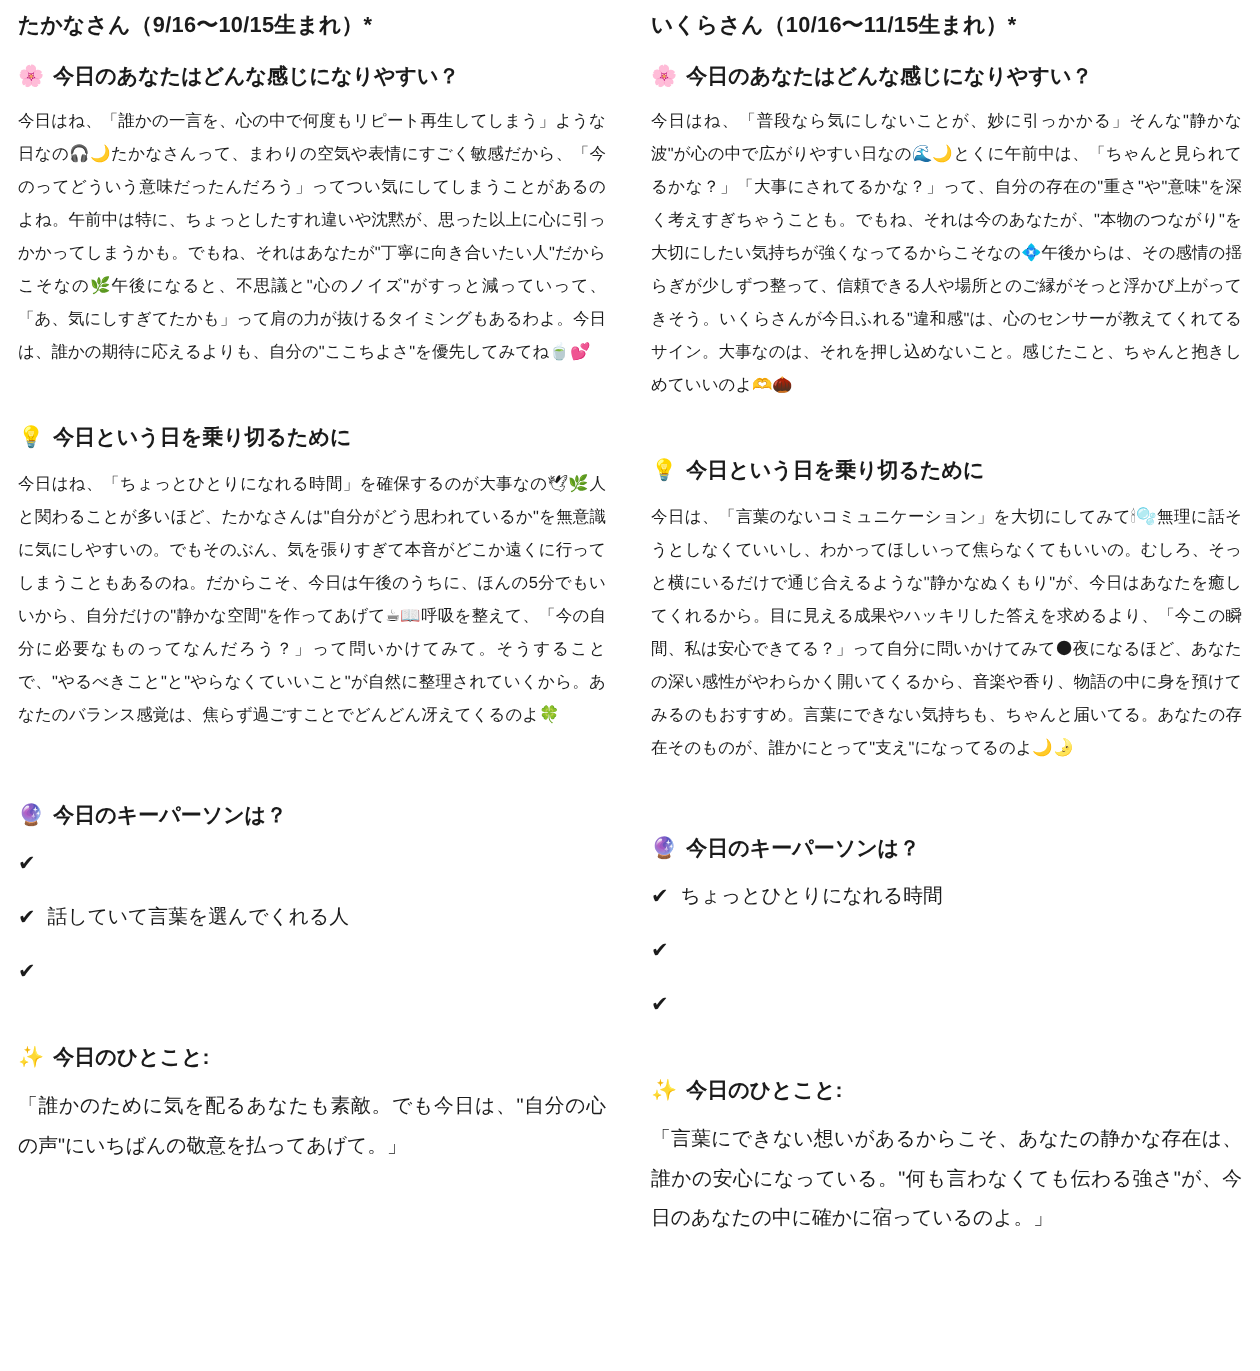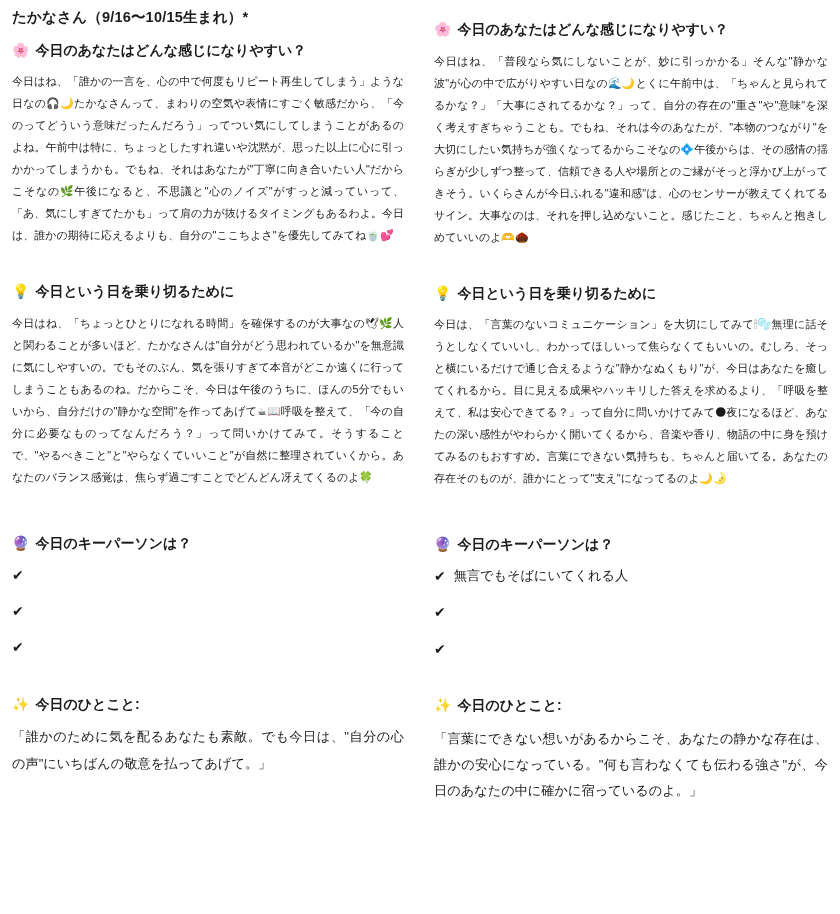--- a/index.html
+++ b/index.html
@@ -125,20 +125,21 @@
       <div class="section-heading">
         <span class="emoji">🔮</span>
         <span class="htext">今日のキーパーソンは？</span>
       </div>
       <ul class="checklist">
         <li>
           <span class="check">✔</span>
         </li>
         <li>
           <span class="check">✔</span>
+          <span>話していて言葉を選んでくれる人</span>
         </li>
         <li>
           <span class="check">✔</span>
         </li>
       </ul>
     </div>
 
     <div class="spacer-sm"></div>
 
     <div class="section">
@@ -146,50 +147,51 @@
         <span class="emoji">✨</span>
         <span class="htext">今日のひとこと:</span>
       </div>
       <p class="quote">「誰かのために気を配るあなたも素敵。でも今日は、"自分の心の声"にいちばんの敬意を払ってあげて。」</p>
     </div>
 
   </div>
 
   <div class="column right">
 
+    <div class="col-title">いくらさん（10/16〜11/15生まれ）*</div>
 
     <div class="section">
       <div class="section-heading">
         <span class="emoji">🌸</span>
         <span class="htext">今日のあなたはどんな感じになりやすい？</span>
       </div>
       <p class="para">今日はね、「普段なら気にしないことが、妙に引っかかる」そんな"静かな波"が心の中で広がりやすい日なの🌊🌙とくに午前中は、「ちゃんと見られてるかな？」「大事にされてるかな？」って、自分の存在の"重さ"や"意味"を深く考えすぎちゃうことも。でもね、それは今のあなたが、"本物のつながり"を大切にしたい気持ちが強くなってるからこそなの💠午後からは、その感情の揺らぎが少しずつ整って、信頼できる人や場所とのご縁がそっと浮かび上がってきそう。いくらさんが今日ふれる"違和感"は、心のセンサーが教えてくれてるサイン。大事なのは、それを押し込めないこと。感じたこと、ちゃんと抱きしめていいのよ🫶🌰</p>
     </div>
 
     <div class="spacer-md"></div>
 
     <div class="section">
       <div class="section-heading">
         <span class="emoji">💡</span>
         <span class="htext">今日という日を乗り切るために</span>
       </div>
-      <p class="para">今日は、「言葉のないコミュニケーション」を大切にしてみて🕯🫧無理に話そうとしなくていいし、わかってほしいって焦らなくてもいいの。むしろ、そっと横にいるだけで通じ合えるような"静かなぬくもり"が、今日はあなたを癒してくれるから。目に見える成果やハッキリした答えを求めるより、「呼吸を整えて、私は安心できてる？」って自分に問いかけてみて🌑夜になるほど、あなたの深い感性がやわらかく開いてくるから、音楽や香り、物語の中に身を預けてみるのもおすすめ。言葉にできない気持ちも、ちゃんと届いてる。あなたの存在そのものが、誰かにとって"支え"になってるのよ🌙🌛</p>
+      <p class="para">今日は、「言葉のないコミュニケーション」を大切にしてみて🕯🫧無理に話そうとしなくていいし、わかってほしいって焦らなくてもいいの。むしろ、そっと横にいるだけで通じ合えるような"静かなぬくもり"が、今日はあなたを癒してくれるから。目に見える成果やハッキリした答えを求めるより、「今この瞬間、私は安心できてる？」って自分に問いかけてみて🌑夜になるほど、あなたの深い感性がやわらかく開いてくるから、音楽や香り、物語の中に身を預けてみるのもおすすめ。言葉にできない気持ちも、ちゃんと届いてる。あなたの存在そのものが、誰かにとって"支え"になってるのよ🌙🌛</p>
     </div>
 
     <div class="spacer-lg"></div>
 
     <div class="section">
       <div class="section-heading">
         <span class="emoji">🔮</span>
         <span class="htext">今日のキーパーソンは？</span>
       </div>
       <ul class="checklist">
         <li>
           <span class="check">✔</span>
-          <span>無言でもそばにいてくれる人</span>
+          <span>ちょっとひとりになれる時間</span>
         </li>
         <li>
           <span class="check">✔</span>
         </li>
         <li>
           <span class="check">✔</span>
         </li>
       </ul>
     </div>
 

